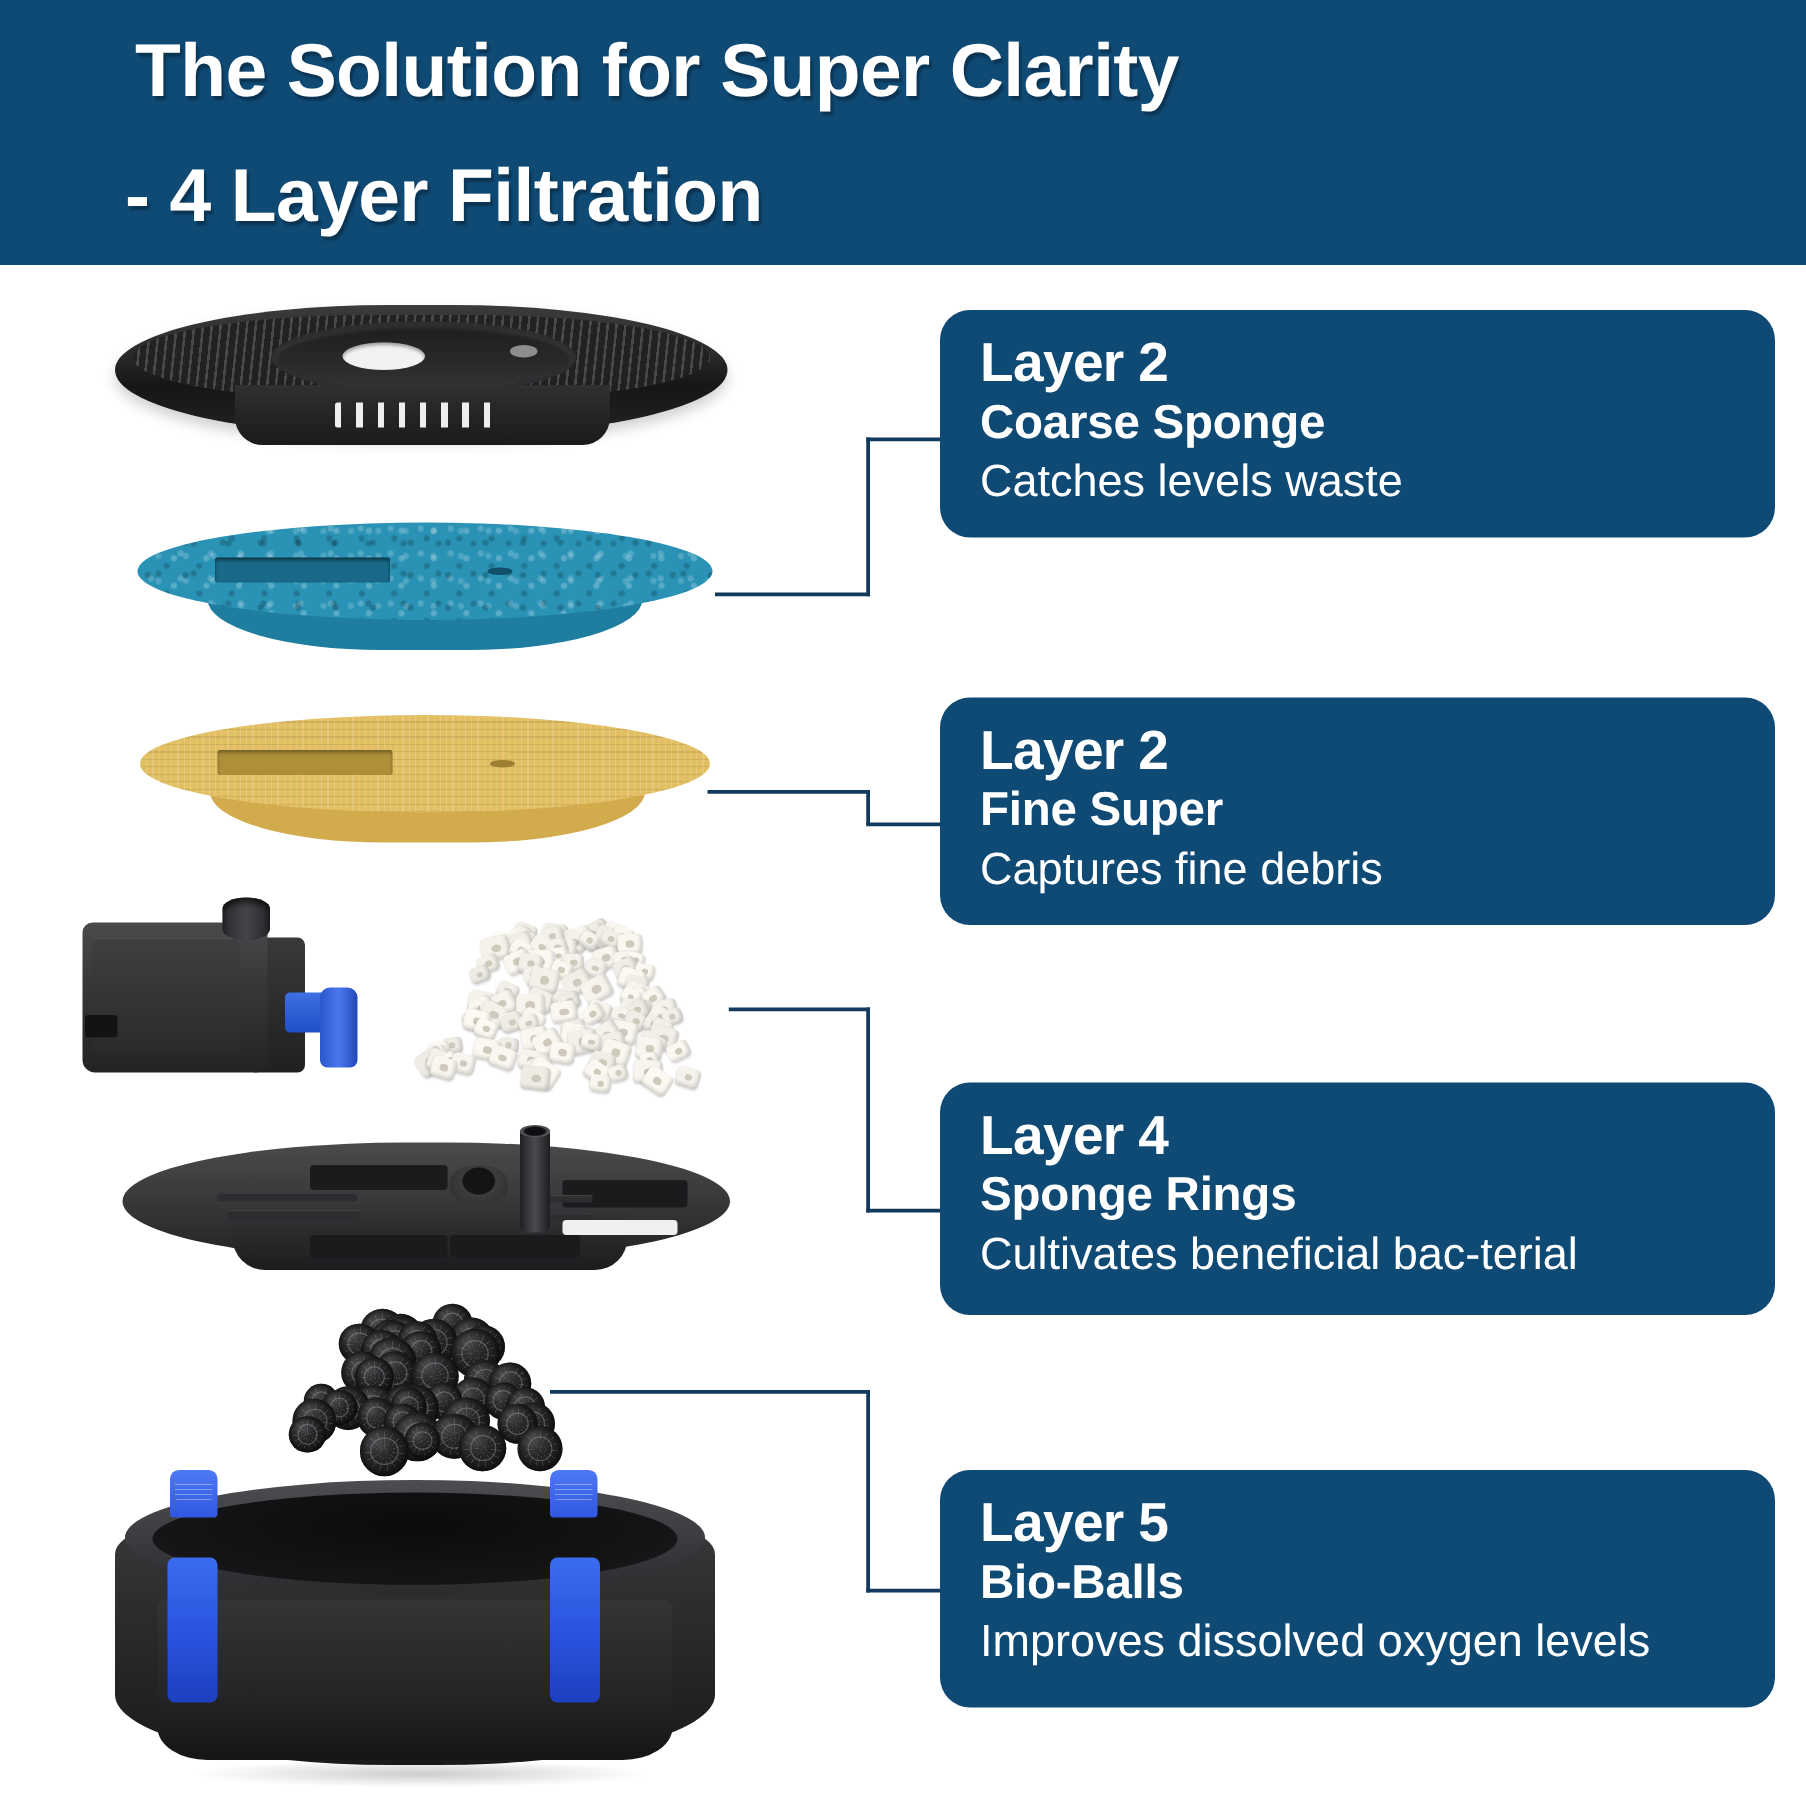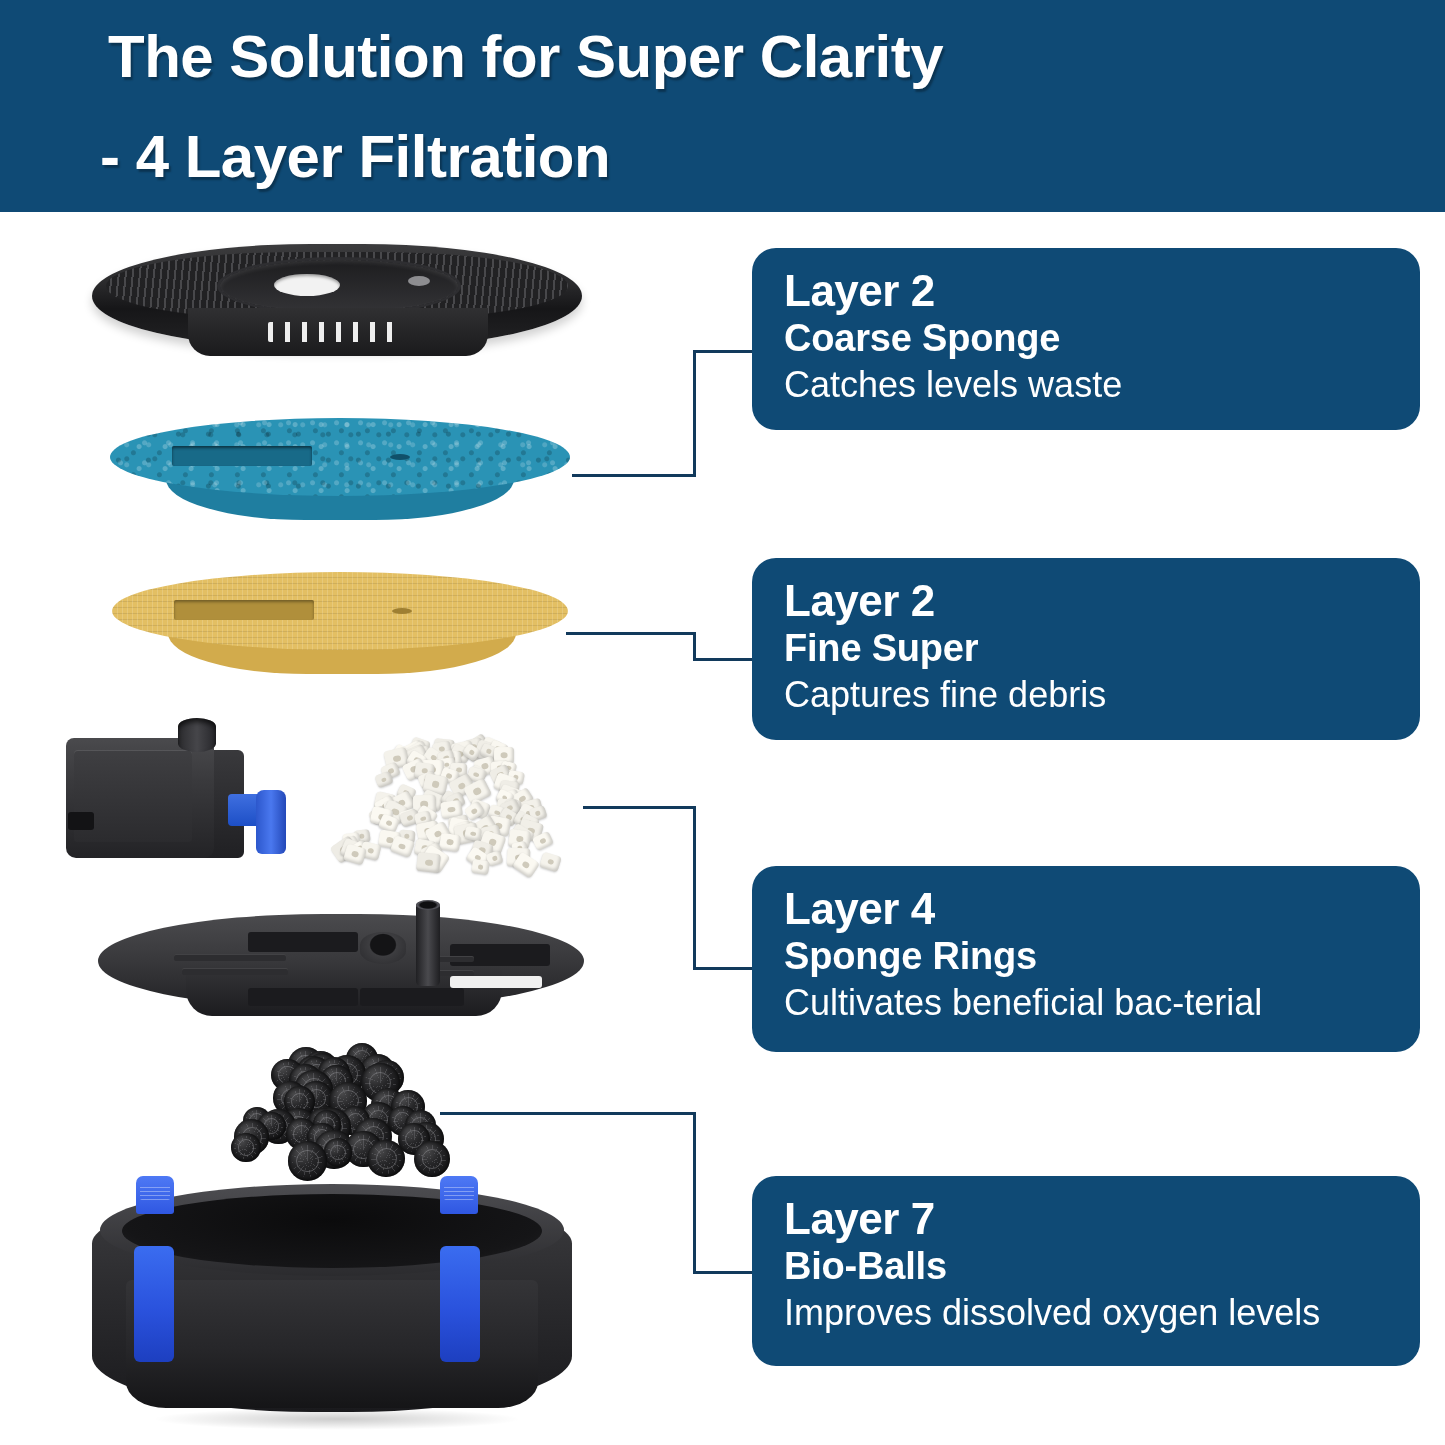--- a/index.html
+++ b/index.html
@@ -552,18 +552,18 @@
     <div class="c-desc">Captures fine debris</div>
   </div>
 
   <div class="callout" id="box3">
     <div class="c-layer">Layer 4</div>
     <div class="c-name">Sponge Rings</div>
     <div class="c-desc">Cultivates beneficial bac-terial</div>
   </div>
 
   <div class="callout" id="box4">
-    <div class="c-layer">Layer 7</div>
+    <div class="c-layer">Layer 5</div>
     <div class="c-name">Bio-Balls</div>
     <div class="c-desc">Improves dissolved oxygen levels</div>
   </div>
 
 </div>
 
 </body></html>

